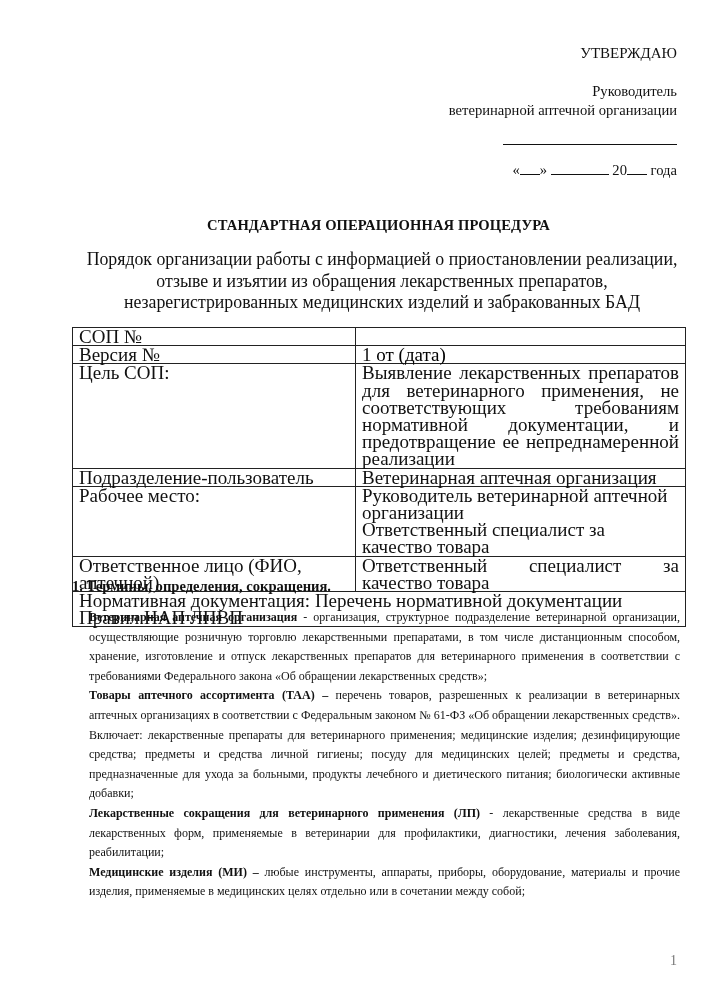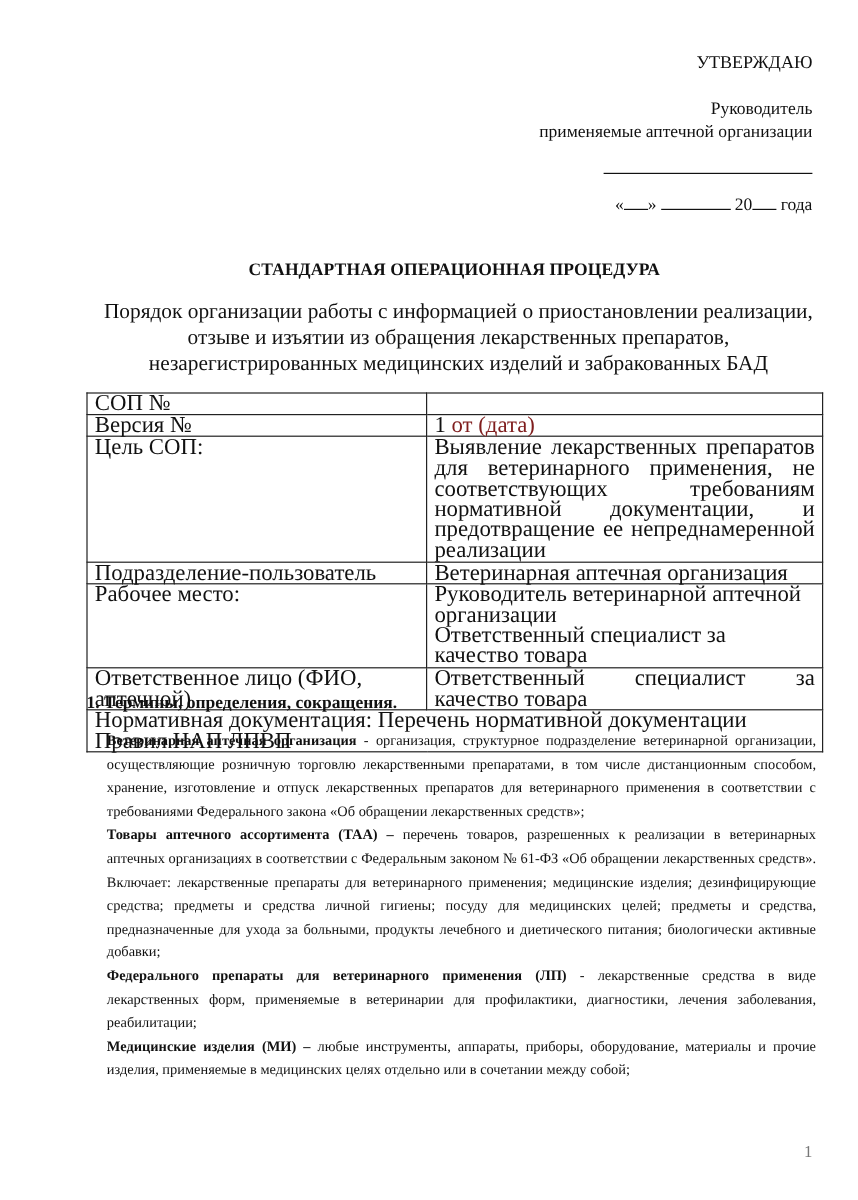--- a/index.html
+++ b/index.html
@@ -83,21 +83,21 @@
     table.info td.k {
       width: 270px;
     }
     table.info td.v {
       text-align: justify;
     }
     table.info tr.empty td {
       height: 17px;
     }
     .muted-blue {
-      color: #7f1d1d;
+      color: #000000;
     }
     .section-title {
       position: absolute;
       left: 72px;
       width: 614px;
       top: 578px;
       font-weight: bold;
       font-size: 14.6px;
     }
     .body-text {
@@ -122,21 +122,21 @@
       font-size: 14px;
       color: #777;
     }
   </style>
 </head>
 <body>
 
 <div class="approve">
   <div class="head">УТВЕРЖДАЮ</div>
   <div>Руководитель</div>
-  <div>применяемые аптечной организации</div>
+  <div>ветеринарной аптечной организации</div>
   <div class="sign-line"></div>
   <div class="date-line">
     <span>«</span><span class="blank" style="width:20px"></span><span>»</span>
     <span class="blank" style="width:58px"></span>
     <span>20</span><span class="blank" style="width:20px"></span>
     <span>года</span>
   </div>
 </div>
 
 <div class="sop-title">СТАНДАРТНАЯ ОПЕРАЦИОННАЯ ПРОЦЕДУРА</div>
@@ -179,17 +179,17 @@
     <td colspan="2">Нормативная документация: Перечень нормативной документации Правил НАП ЛПВП</td>
   </tr>
 </tbody>
   </table>
 
 <div class="section-title">1. Термины, определения, сокращения.</div>
 
 <div class="body-text">
   <p><b>Ветеринарная аптечная организация</b><span> - </span><span>организация, структурное подразделение ветеринарной организации, осуществляющие розничную торговлю лекарственными препаратами, в том числе дистанционным способом, хранение, изготовление и отпуск лекарственных препаратов для ветеринарного применения в соответствии с требованиями Федерального закона «Об обращении лекарственных средств»;</span></p>
   <p><b>Товары аптечного ассортимента (ТАА)</b><b> – </b><span>перечень товаров, разрешенных к реализации в ветеринарных аптечных организациях в соответствии с Федеральным законом № 61-ФЗ «Об обращении лекарственных средств». Включает: лекарственные препараты для ветеринарного применения; медицинские изделия; дезинфицирующие средства; предметы и средства личной гигиены; посуду для медицинских целей; предметы и средства, предназначенные для ухода за больными, продукты лечебного и диетического питания; биологически активные добавки;</span></p>
-  <p><b>Федерального препараты для ветеринарного применения (ЛП)</b><span> - </span><span>лекарственные средства в виде лекарственных форм, применяемые в ветеринарии для профилактики, диагностики, лечения заболевания, реабилитации;</span></p>
+  <p><b>Лекарственные сокращения для ветеринарного применения (ЛП)</b><span> - </span><span>лекарственные средства в виде лекарственных форм, применяемые в ветеринарии для профилактики, диагностики, лечения заболевания, реабилитации;</span></p>
   <p><b>Медицинские изделия (МИ)</b><b> – </b><span>любые инструменты, аппараты, приборы, оборудование, материалы и прочие изделия, применяемые в медицинских целях отдельно или в сочетании между собой;</span></p>
 </div>
 
 <div class="page-num">1</div>
 
 </body></html>

